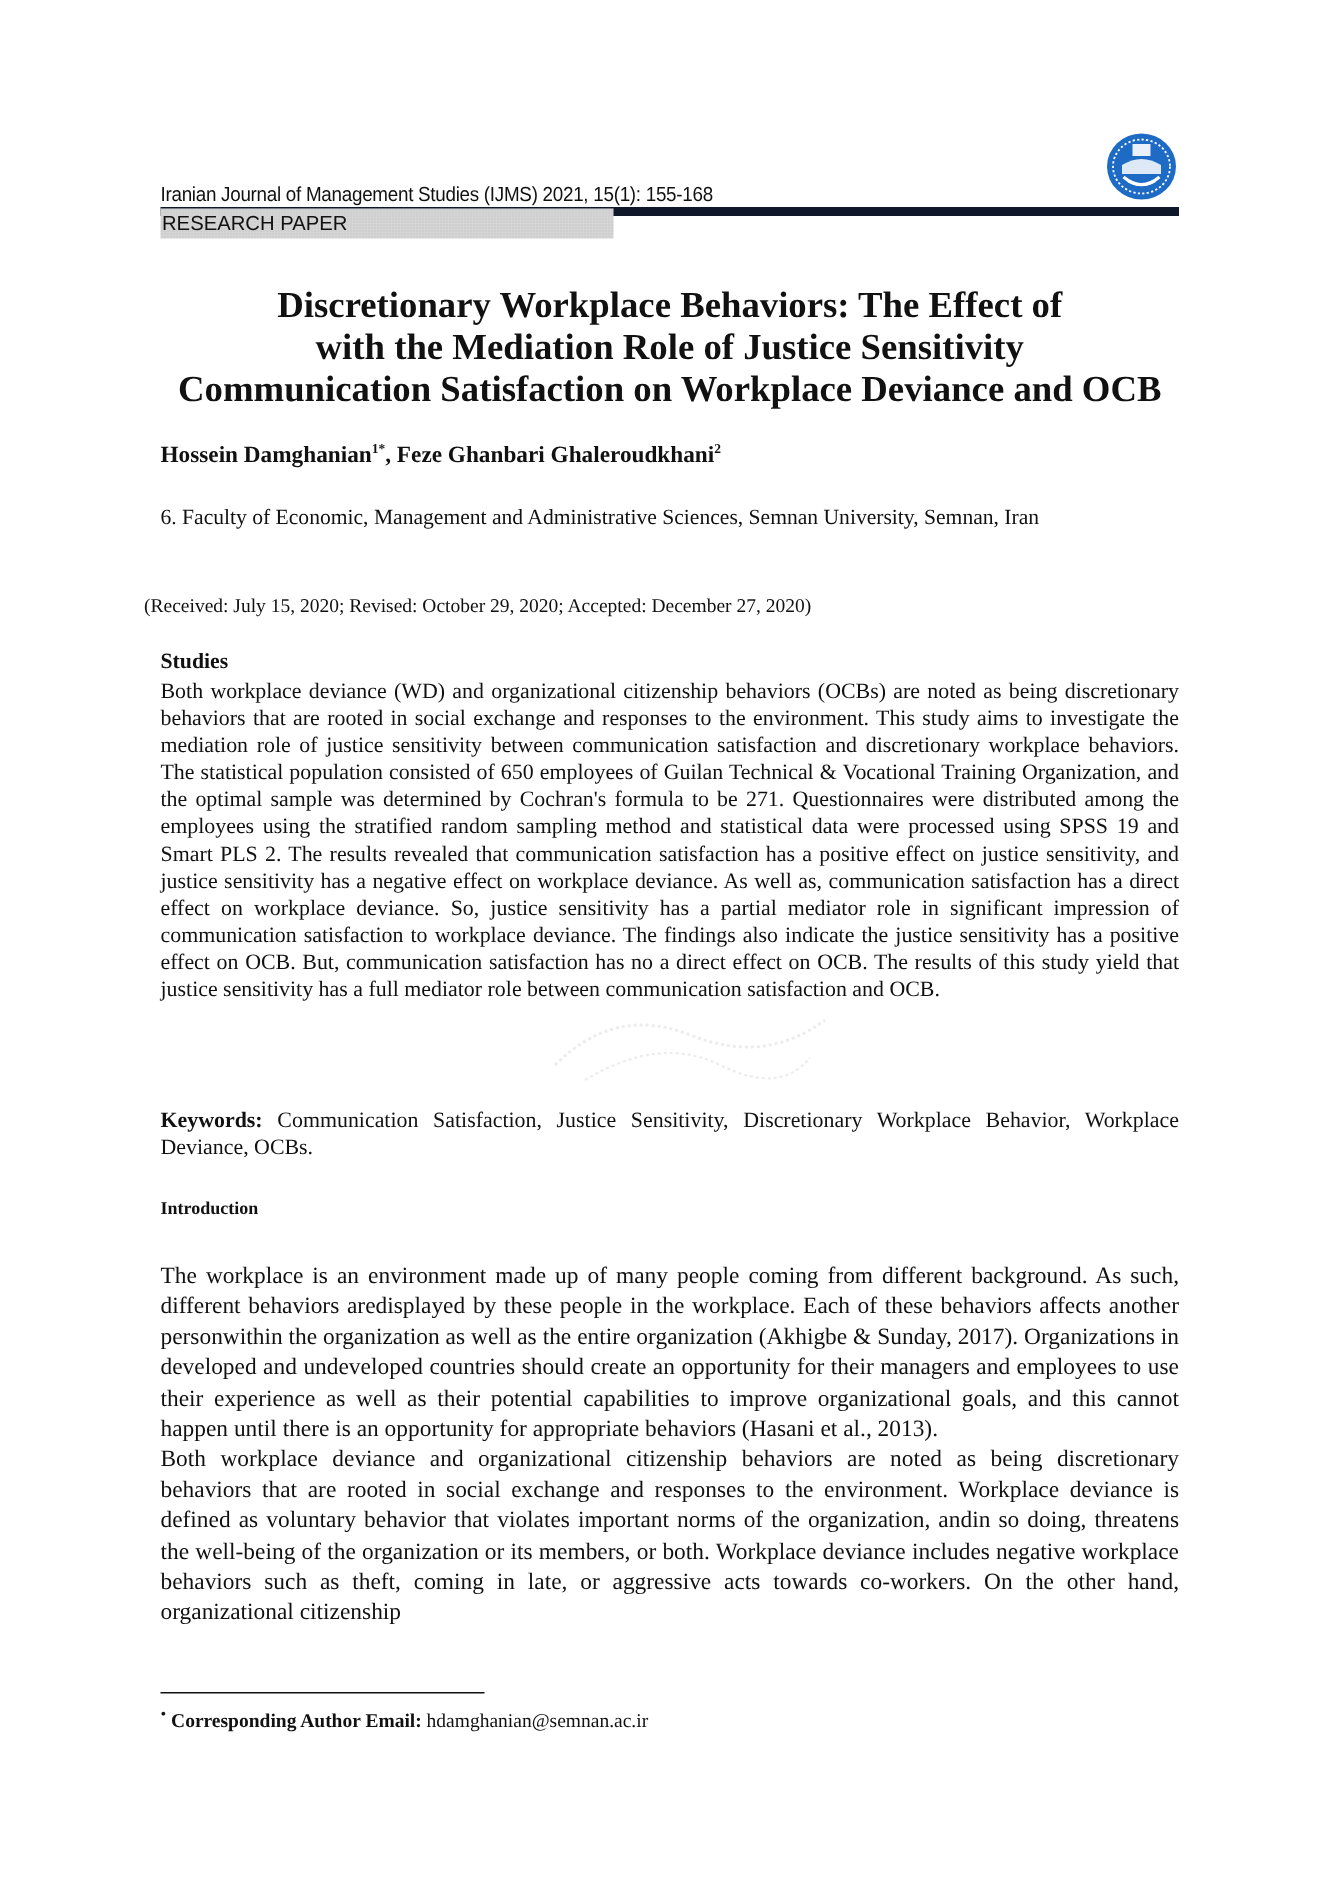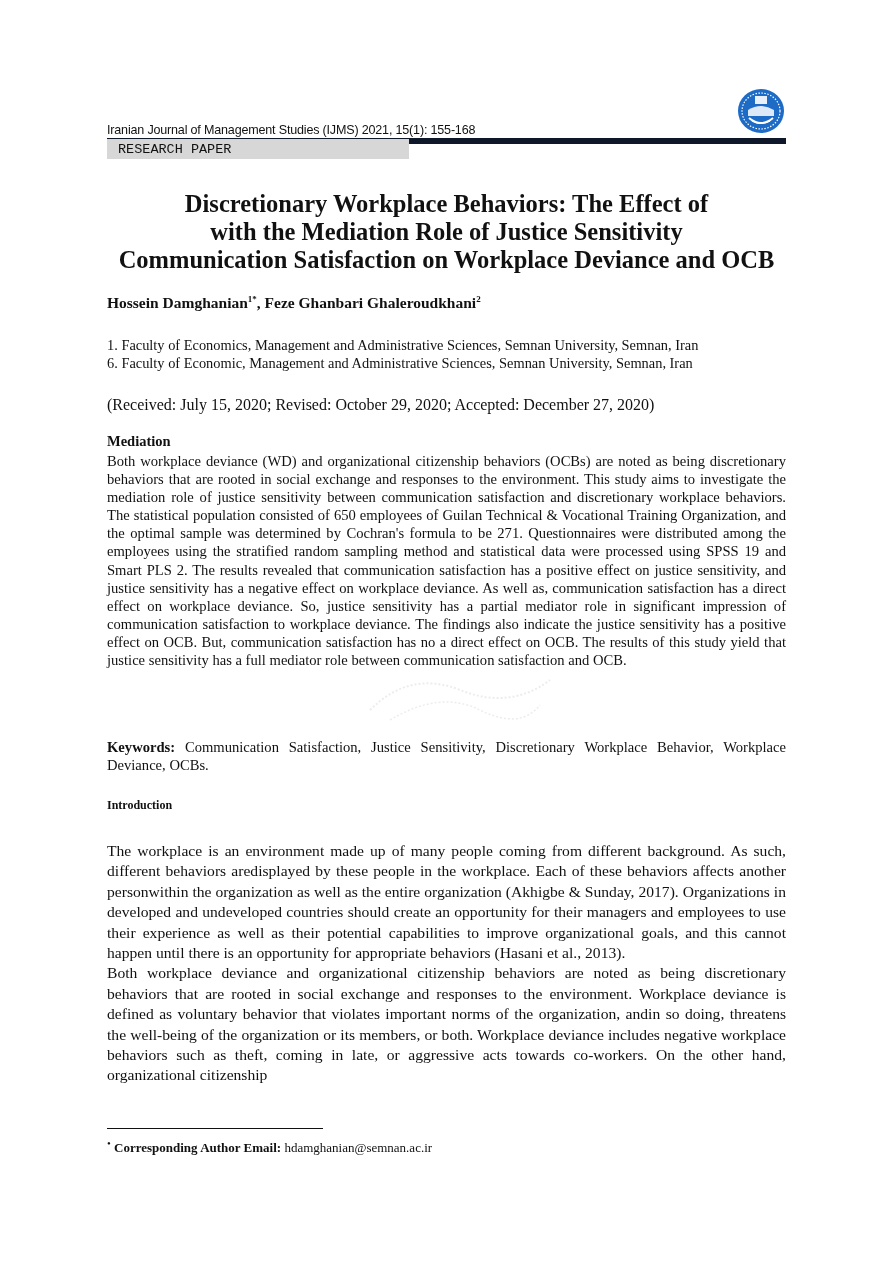--- a/index.html
+++ b/index.html
@@ -2,28 +2,28 @@
 <html><head>
 <meta charset="utf-8">
 <style>
   html, body { margin: 0; padding: 0; background: #ffffff; }
   body { width: 893px; height: 1262px; position: relative; overflow: hidden; color: #111; }
   .header { position: absolute; left: 107px; top: 121px; width: 679px; height: 17px; border-bottom: 6px solid #0f172a; }
   .journal { font-family: "Liberation Sans", sans-serif; font-size: 13.5px; letter-spacing: -0.2px; line-height: 17px; position: absolute; left: 0; bottom: 0; transform: scaleX(0.93); transform-origin: left bottom; white-space: nowrap; }
   .logo { position: absolute; left: 736px; top: 88px; width: 50px; height: 46px; }
   .banner { position: absolute; left: 107px; top: 139px; width: 302px; height: 20px; background: #d7d7d7;
     background-image: radial-gradient(#c4c4c4 0.6px, transparent 0.7px); background-size: 2px 2px; }
-  .banner span { font-family: Liberation Mono, monospace; font-size: 13.5px; line-height: 19px; padding-left: 11px; }
+  .banner span { font-family: Liberation Sans, sans-serif; font-size: 13.5px; line-height: 19px; padding-left: 1px; }
   .title { position: absolute; left: 107px; width: 679px; top: 190px; text-align: center; font-family: "Liberation Serif", serif; font-weight: bold; font-size: 24.5px; line-height: 28px; }
   .title div { white-space: nowrap; }
   .authors { position: absolute; left: 107px; top: 294px; font-family: "Liberation Serif", serif; font-weight: bold; font-size: 15.5px; white-space: nowrap; }
   .authors sup { font-size: 9px; }
   .affil { position: absolute; left: 107px; top: 337px; width: 679px; font-family: "Liberation Serif", serif; font-size: 14.4px; line-height: 17.5px; }
   .affil div { white-space: nowrap; }
-  .dates { position: absolute; left: 107px; top: 396px; font-family: "Liberation Serif", serif; font-size: 16px; white-space: nowrap; text-align: center; }
+  .dates { position: absolute; left: 96px; top: 396px; font-family: "Liberation Serif", serif; font-size: 13px; white-space: nowrap; text-align: center; }
   .abs-head { position: absolute; left: 107px; top: 433px; font-family: "Liberation Serif", serif; font-weight: bold; font-size: 14.5px; }
   .justify { font-family: Liberation Serif, serif; font-size: 14.6px; line-height: 18.1px; text-align: justify; text-align-last: left; }
   .abstract { position: absolute; left: 107px; width: 679px; top: 452px; }
   .keywords { position: absolute; left: 107px; width: 679px; top: 738px; }
   .keywords b { font-weight: bold; }
   .intro-head { position: absolute; left: 107px; top: 798px; font-family: "Liberation Serif", serif; font-weight: bold; font-size: 12px; }
   .intro { position: absolute; left: 107px; width: 679px; top: 841px; font-size: 15.6px; line-height: 20.4px; }
   .intro p { margin: 0; }
   .fn-rule { position: absolute; left: 107px; top: 1128px; width: 216px; height: 1px; background: #111; }
   .footnote { position: absolute; left: 107px; top: 1137px; font-family: "Liberation Serif", serif; font-size: 13px; white-space: nowrap; }
@@ -54,27 +54,26 @@
   <div>Discretionary Workplace Behaviors: The Effect of</div>
   <div>with the Mediation Role of Justice Sensitivity</div>
   <div>Communication Satisfaction on Workplace Deviance and OCB</div>
 </div>
 
 <div class="authors">
   <span>Hossein Damghanian</span><sup>1*</sup><span>, </span><span>Feze Ghanbari Ghaleroudkhani</span><sup>2</sup>
 </div>
 
 <div class="affil">
-  <div>1. Faculty of Economics, Management and Administrative Sciences, Semnan University, Semnan, Iran</div>
   <div>6. Faculty of Economic, Management and Administrative Sciences, Semnan University, Semnan, Iran</div>
 </div>
 
 <div class="dates">(Received: July 15, 2020; Revised: October 29, 2020; Accepted: December 27, 2020)</div>
 
-<div class="abs-head">Mediation</div>
+<div class="abs-head">Studies</div>
 <div class="abstract justify">Both workplace deviance (WD) and organizational citizenship behaviors (OCBs) are noted as being discretionary behaviors that are rooted in social exchange and responses to the environment. This study aims to investigate the mediation role of justice sensitivity between communication satisfaction and discretionary workplace behaviors. The statistical population consisted of 650 employees of Guilan Technical &amp; Vocational Training Organization, and the optimal sample was determined by Cochran's formula to be 271. Questionnaires were distributed among the employees using the stratified random sampling method and statistical data were processed using SPSS 19 and Smart PLS 2. The results revealed that communication satisfaction has a positive effect on justice sensitivity, and justice sensitivity has a negative effect on workplace deviance. As well as, communication satisfaction has a direct effect on workplace deviance. So, justice sensitivity has a partial mediator role in significant impression of communication satisfaction to workplace deviance. The findings also indicate the justice sensitivity has a positive effect on OCB. But, communication satisfaction has no a direct effect on OCB. The results of this study yield that justice sensitivity has a full mediator role between communication satisfaction and OCB.</div>
 
 <svg class="watermark" viewBox="0 0 200 80">
   <path d="M10 60 Q50 20 100 40 T190 30" fill="none" stroke="#888" stroke-width="2" stroke-dasharray="2 2"></path>
   <path d="M30 70 Q80 40 120 60 T180 55" fill="none" stroke="#888" stroke-width="1.5" stroke-dasharray="2 2"></path>
 </svg>
 
 <div class="keywords justify">
   <b>Keywords:</b><span> Communication Satisfaction, Justice Sensitivity, Discretionary Workplace Behavior, Workplace Deviance, OCBs.</span>
 </div>

